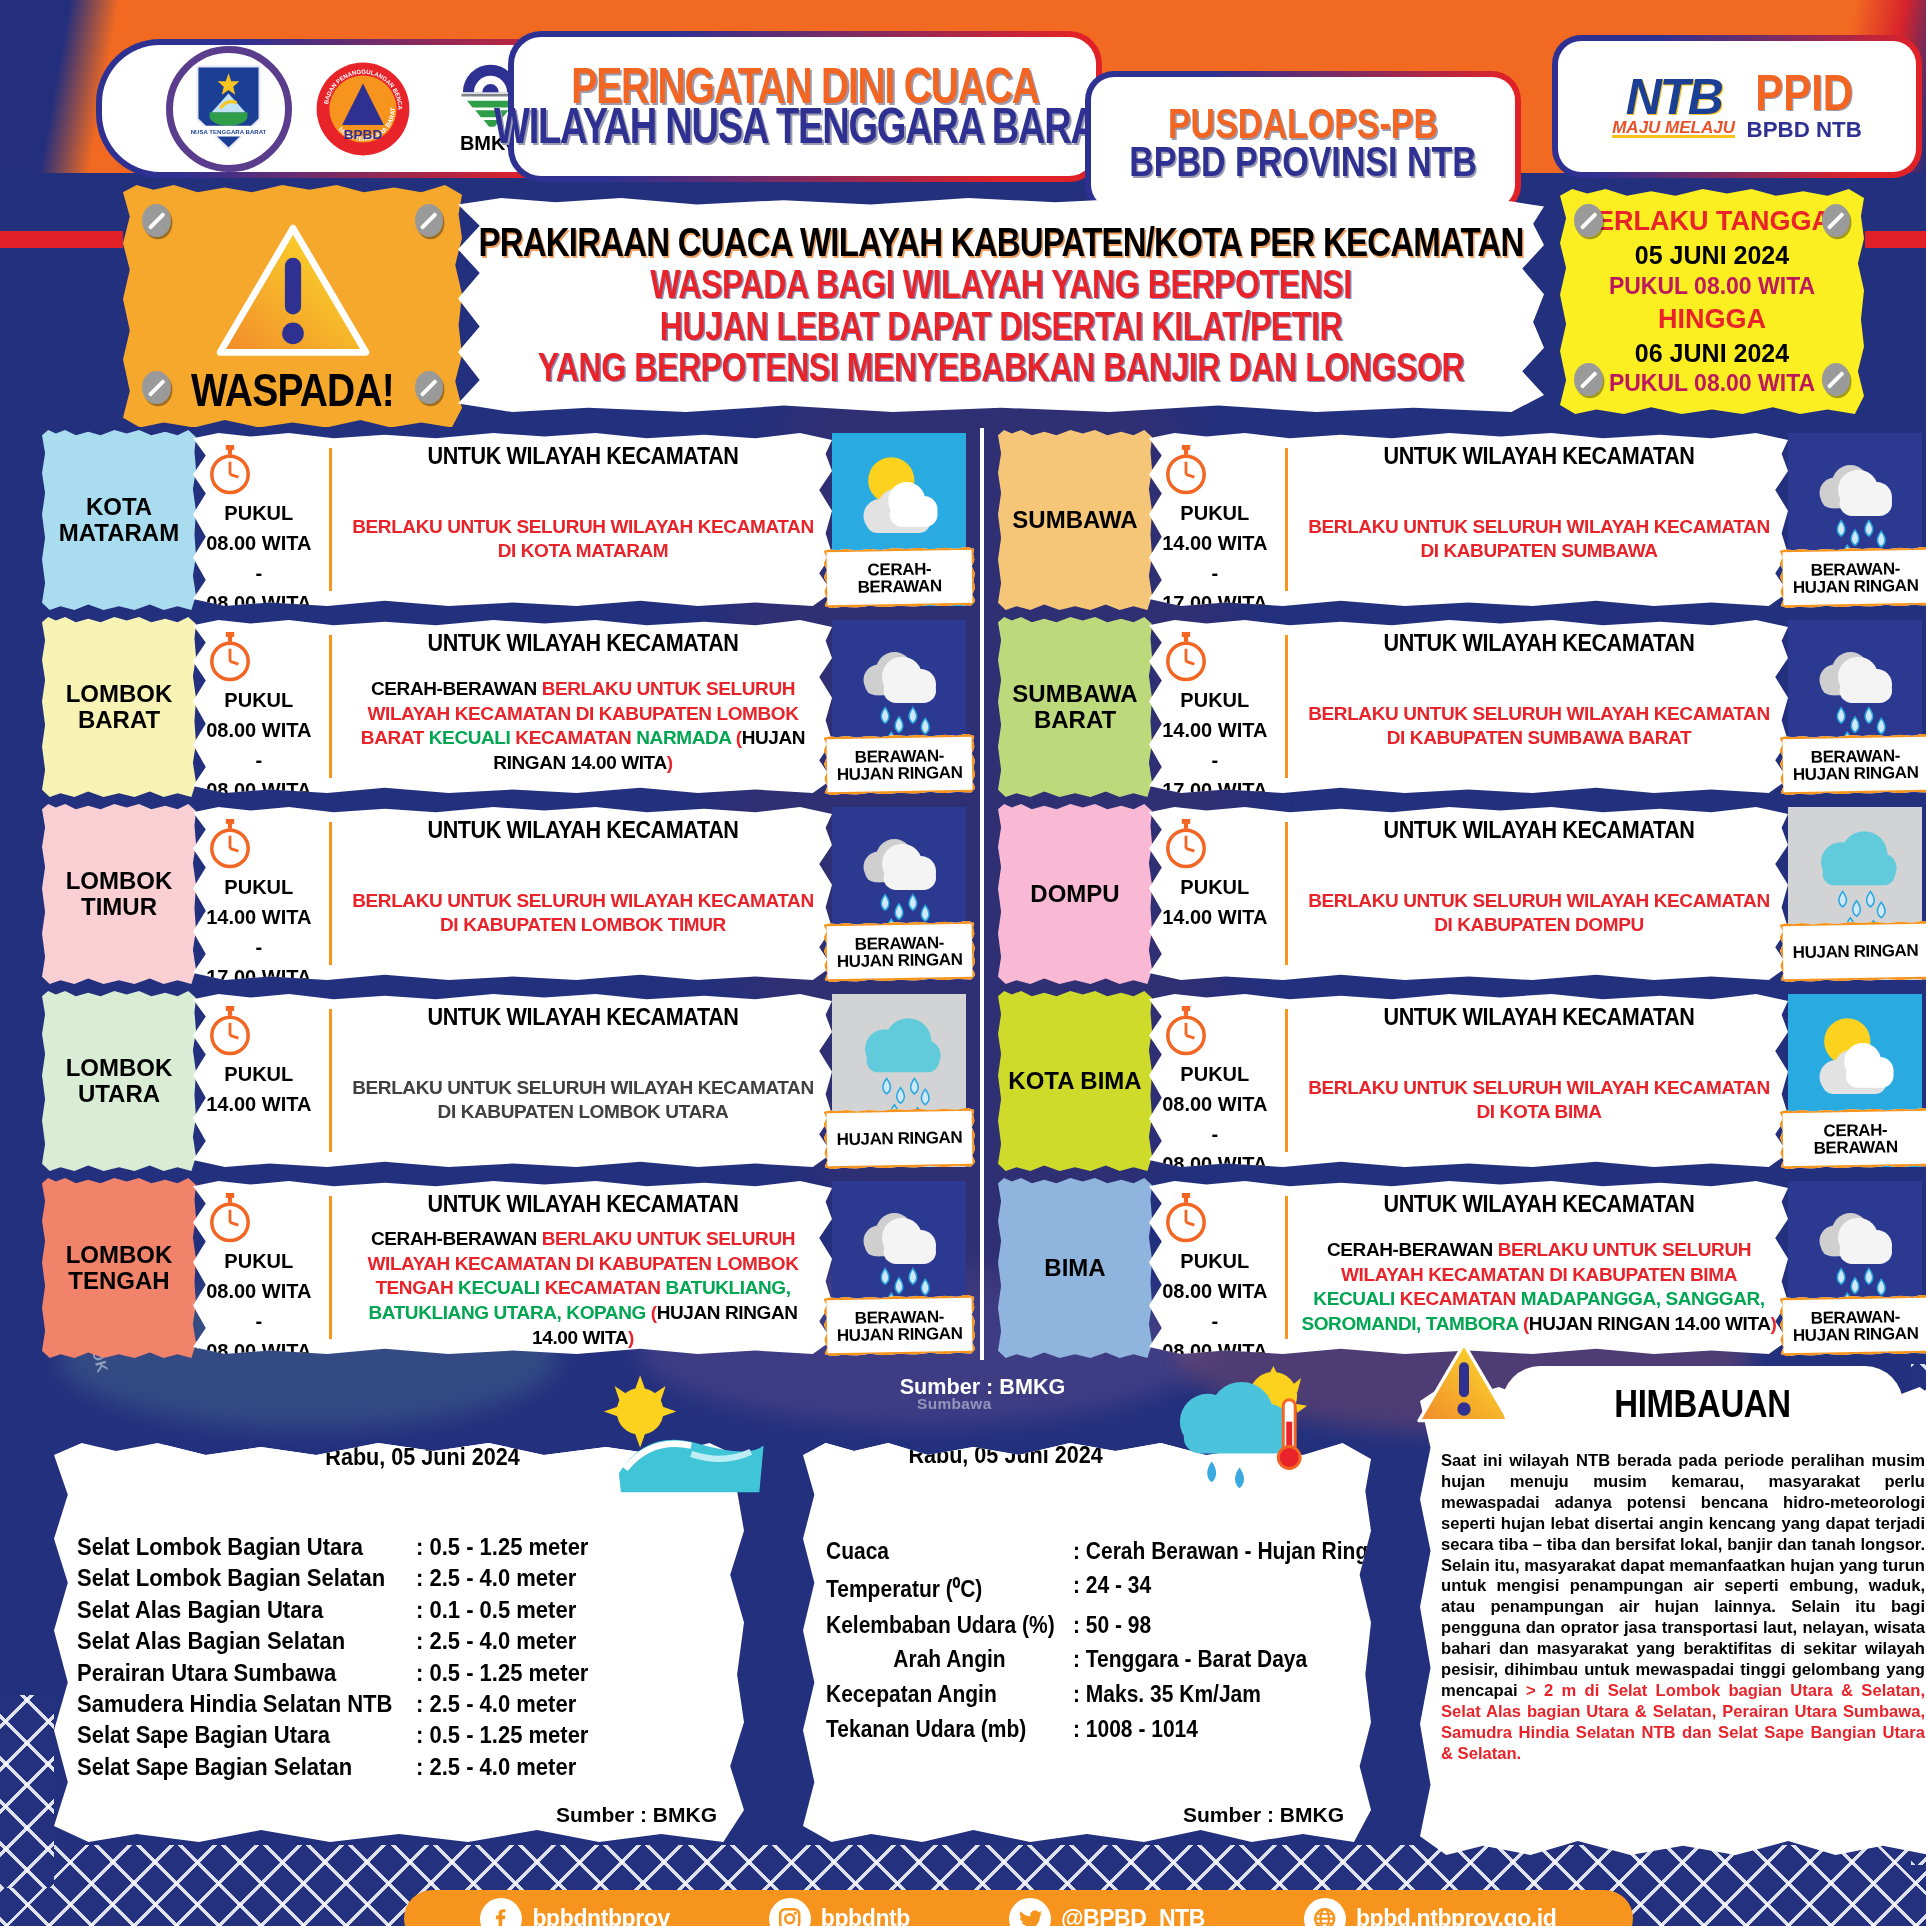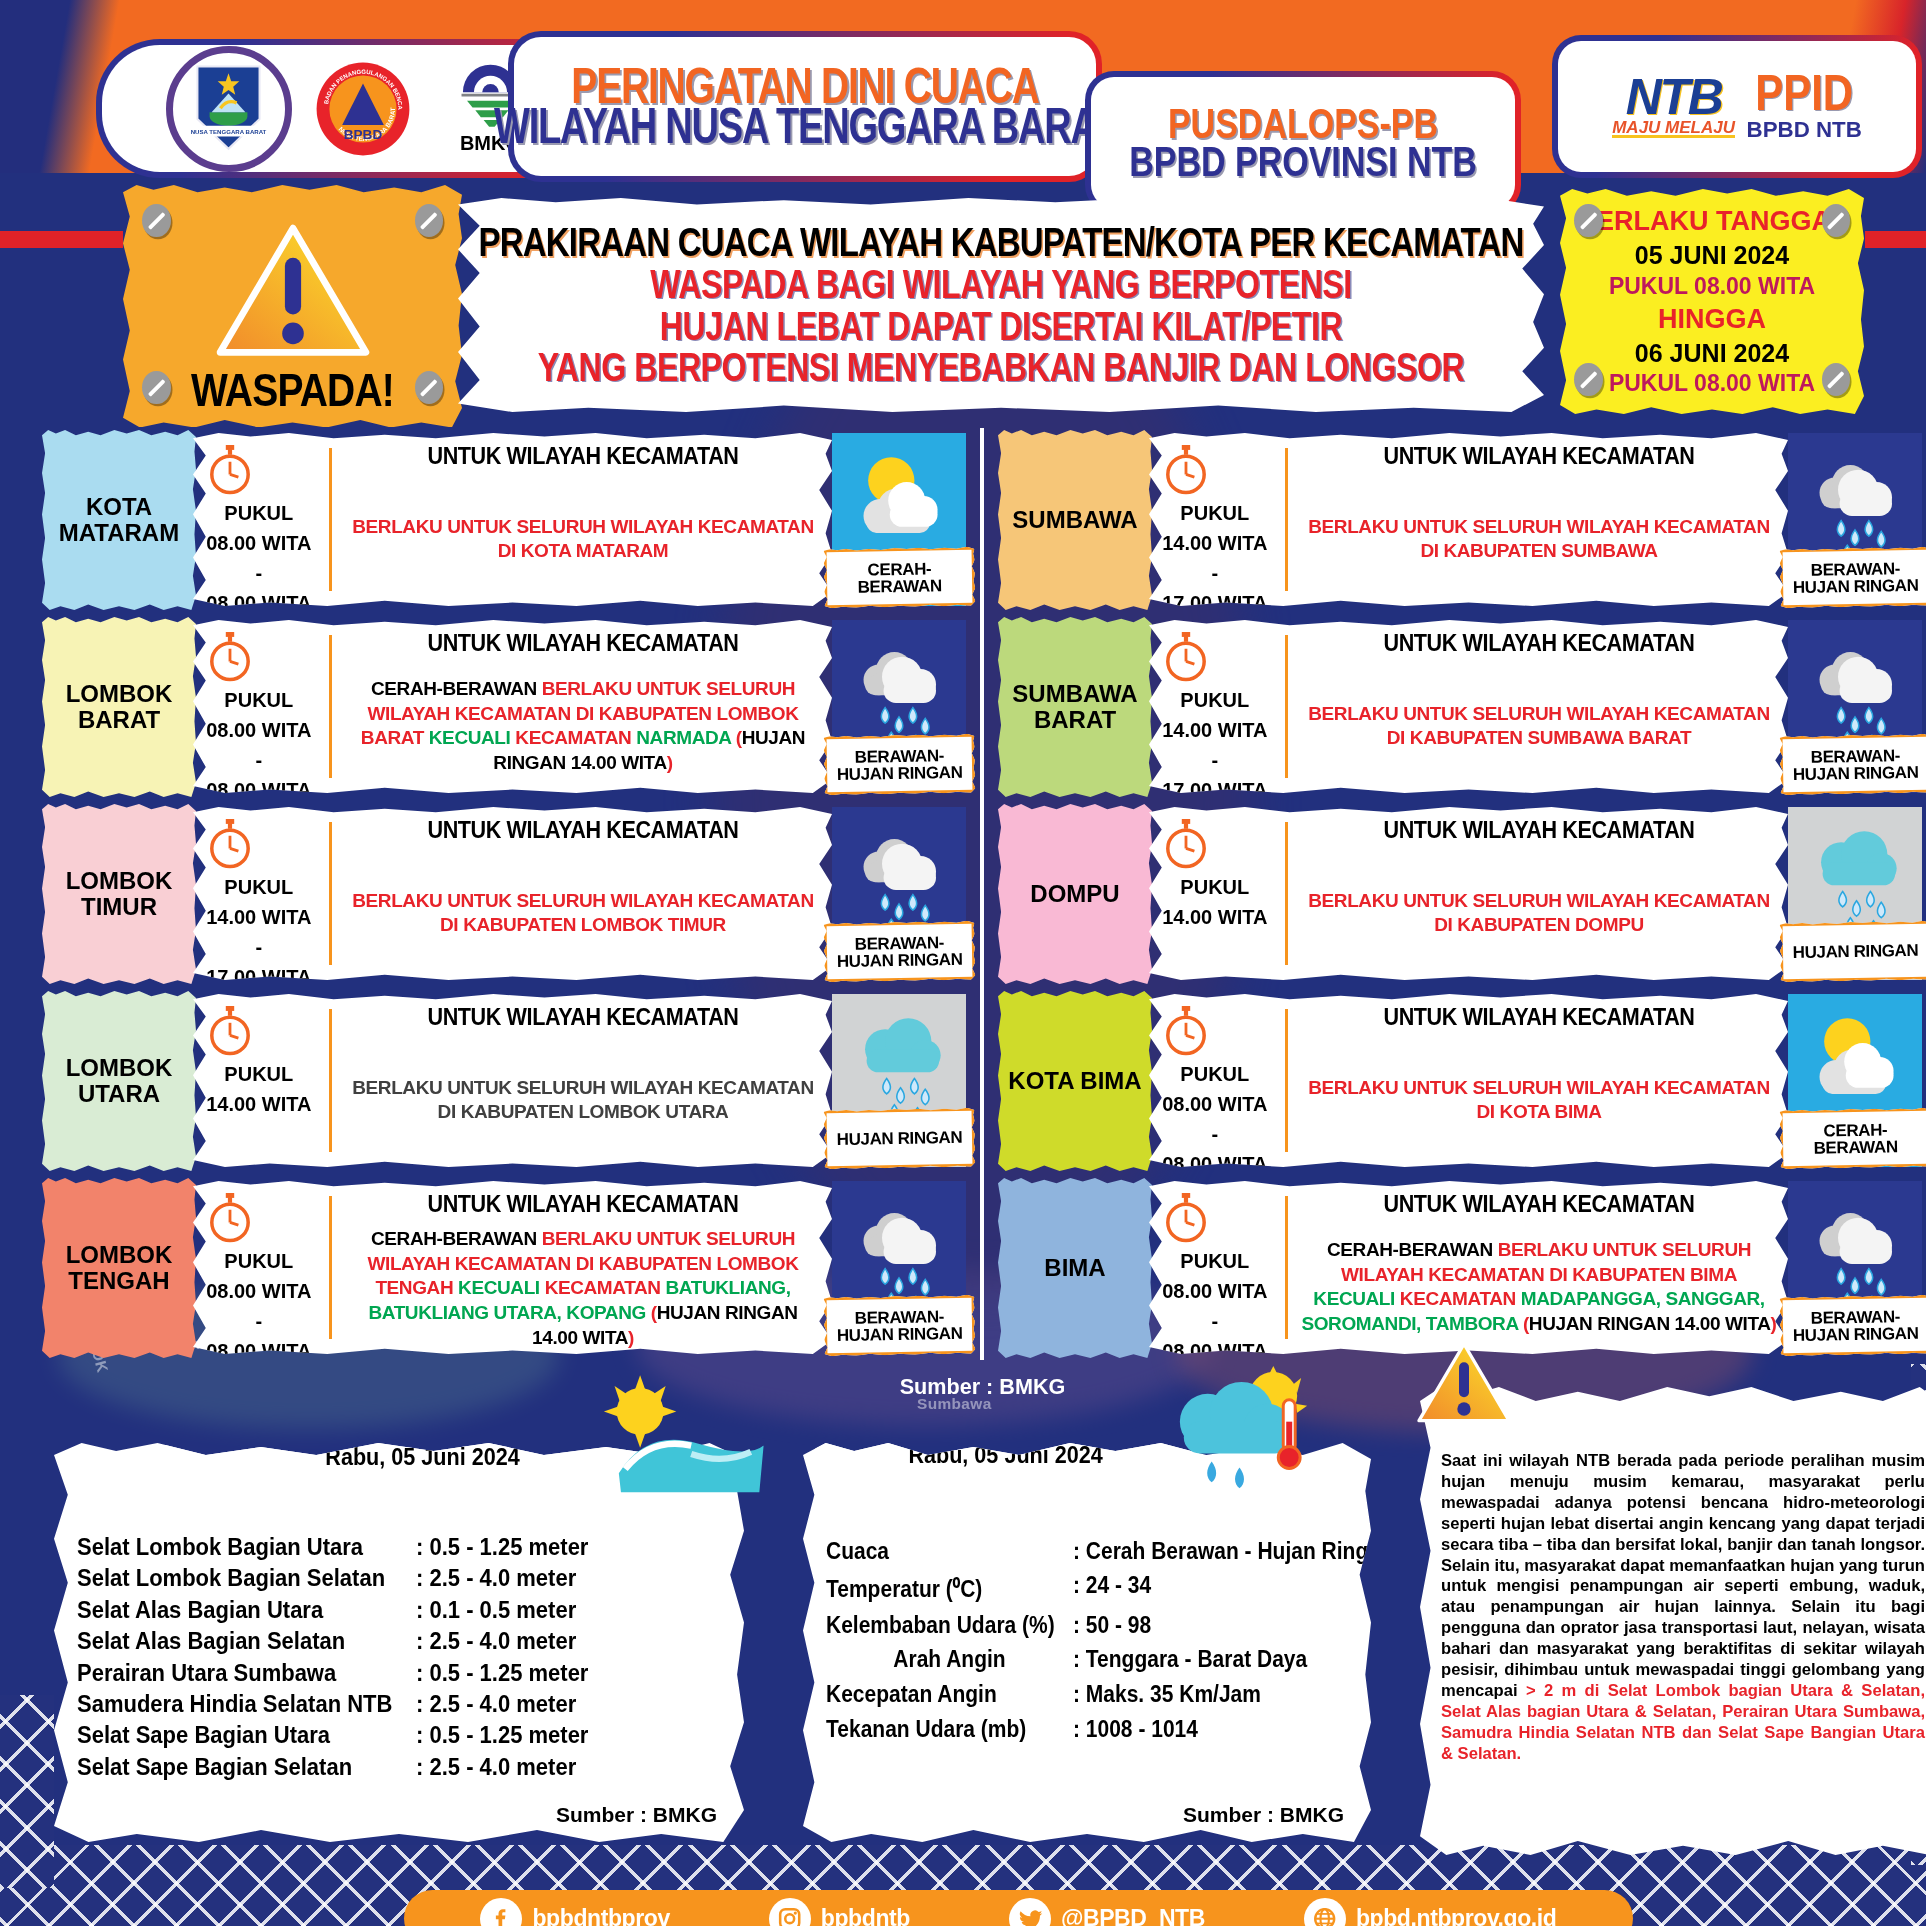--- a/index.html
+++ b/index.html
@@ -800,20 +800,23 @@
       <g fill="#39a9e0">
         <path d="M56 96C62 104 62 112 56 117C50 112 50 104 56 96Z"></path>
         <path d="M84 102C90 110 90 118 84 123C78 118 78 110 84 102Z"></path>
       </g>
     </svg>
   </div>
 
   <div class="panel torn" style="left:1420px;top:1387px;width:526px;height:468px;">
     <div class="himbauan-para" id="himbauan-para"><span style="color:#000000">Saat ini wilayah NTB berada pada periode peralihan musim hujan menuju musim kemarau, masyarakat perlu mewaspadai adanya potensi bencana hidro-meteorologi seperti hujan lebat disertai angin kencang yang dapat terjadi secara tiba – tiba dan bersifat lokal, banjir dan tanah longsor. Selain itu, masyarakat dapat memanfaatkan hujan yang turun untuk mengisi penampungan air seperti embung, waduk, atau penampungan air hujan lainnya. Selain itu bagi pengguna dan oprator jasa transportasi laut, nelayan, wisata bahari dan masyarakat yang beraktifitas di sekitar wilayah pesisir, dihimbau untuk mewaspadai tinggi gelombang yang mencapai </span><span style="color:#e8232a">&gt; 2 m di Selat Lombok bagian Utara &amp; Selatan, Selat Alas bagian Utara &amp; Selatan, Perairan Utara Sumbawa, Samudra Hindia Selatan NTB dan Selat Sape Bangian Utara &amp; Selatan.</span></div>
   </div>
+  <div class="pill gb" style="left:1502px;top:1366px;width:389px;height:64px;">
+    <div class="pt" style="font-size:33px;">HIMBAUAN</div>
+  </div>
   <div class="tri-wrap" style="left:1414px;top:1339px;">
     <svg viewBox="0 0 120 104" style="width:100px;">
       <defs>
           <linearGradient id="tg2" x1="0" y1="1" x2="1" y2="0">
         <stop offset="0" stop-color="#f18a2b"></stop>
             <stop offset="1" stop-color="#fce22a"></stop>
           </linearGradient>
         </defs>
       <path d="M60 6 114 98H6z" fill="url(#tg2)" stroke="#fff" stroke-width="4" stroke-linejoin="round"></path>
       <rect x="54" y="28" width="12" height="42" rx="6" fill="#2e3192"></rect>

